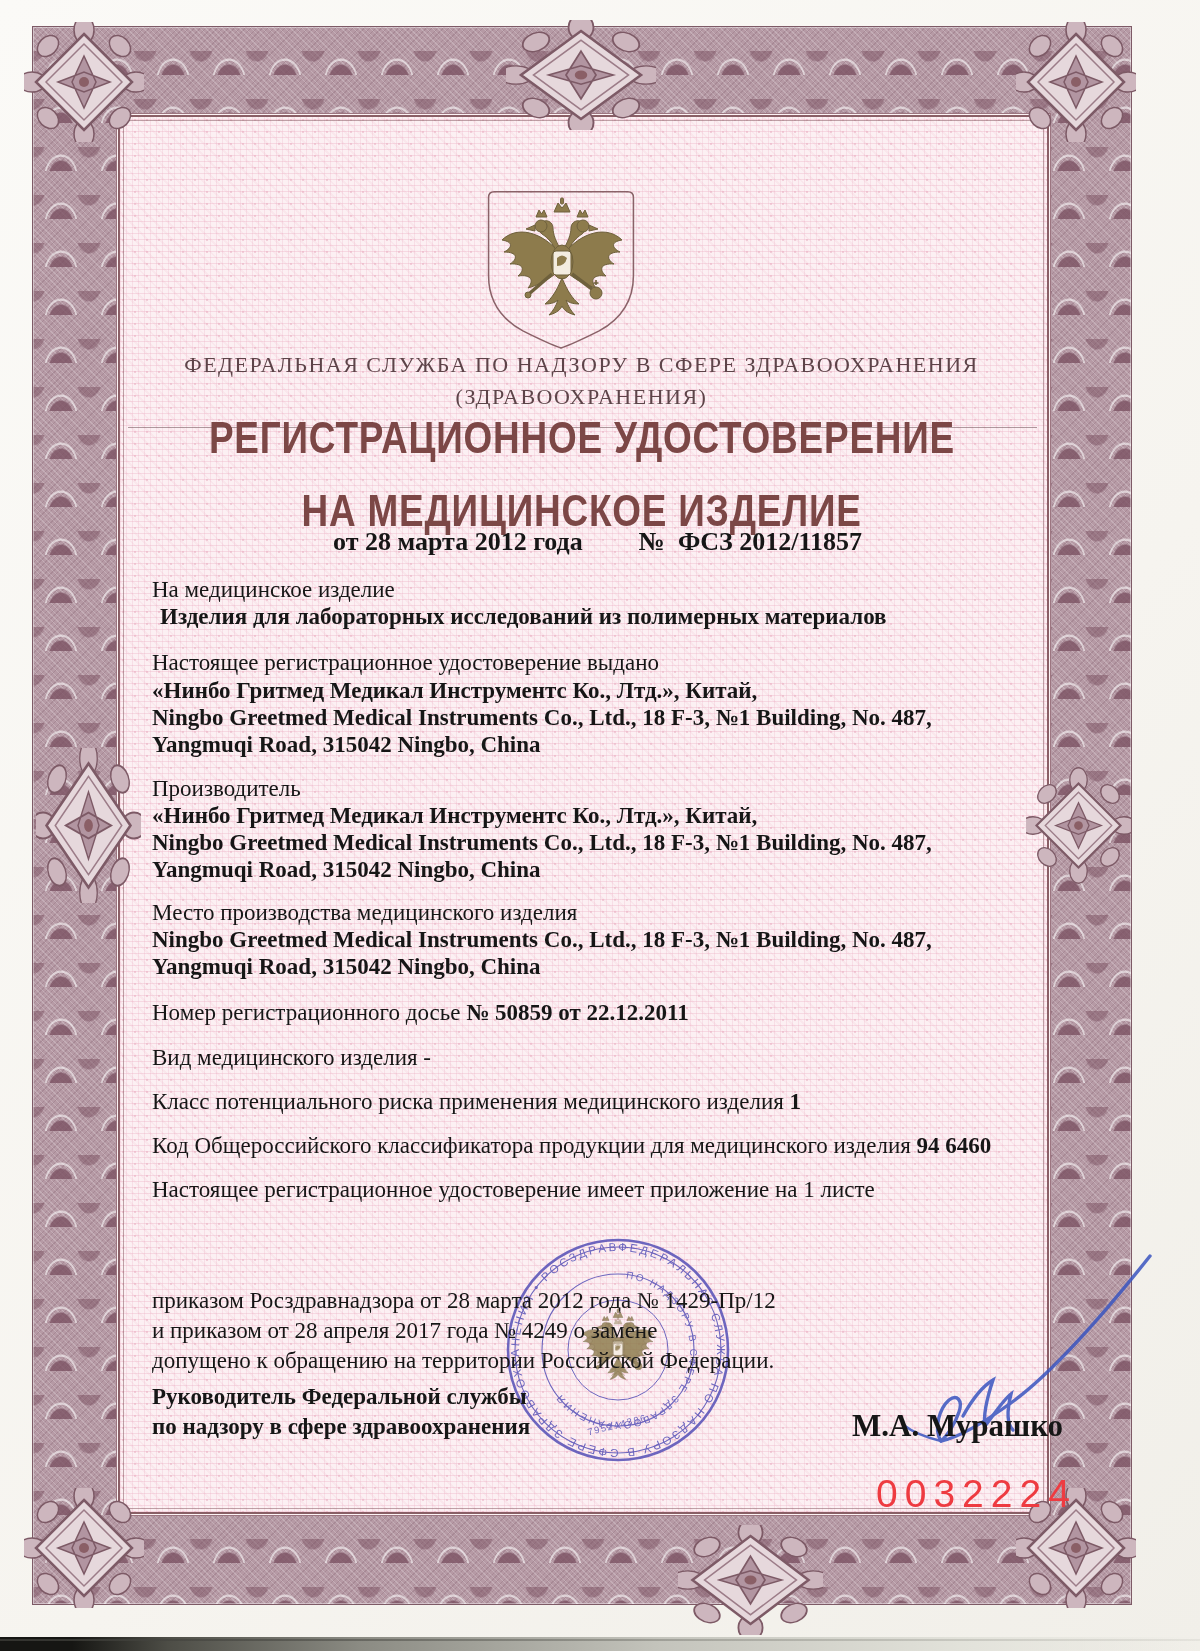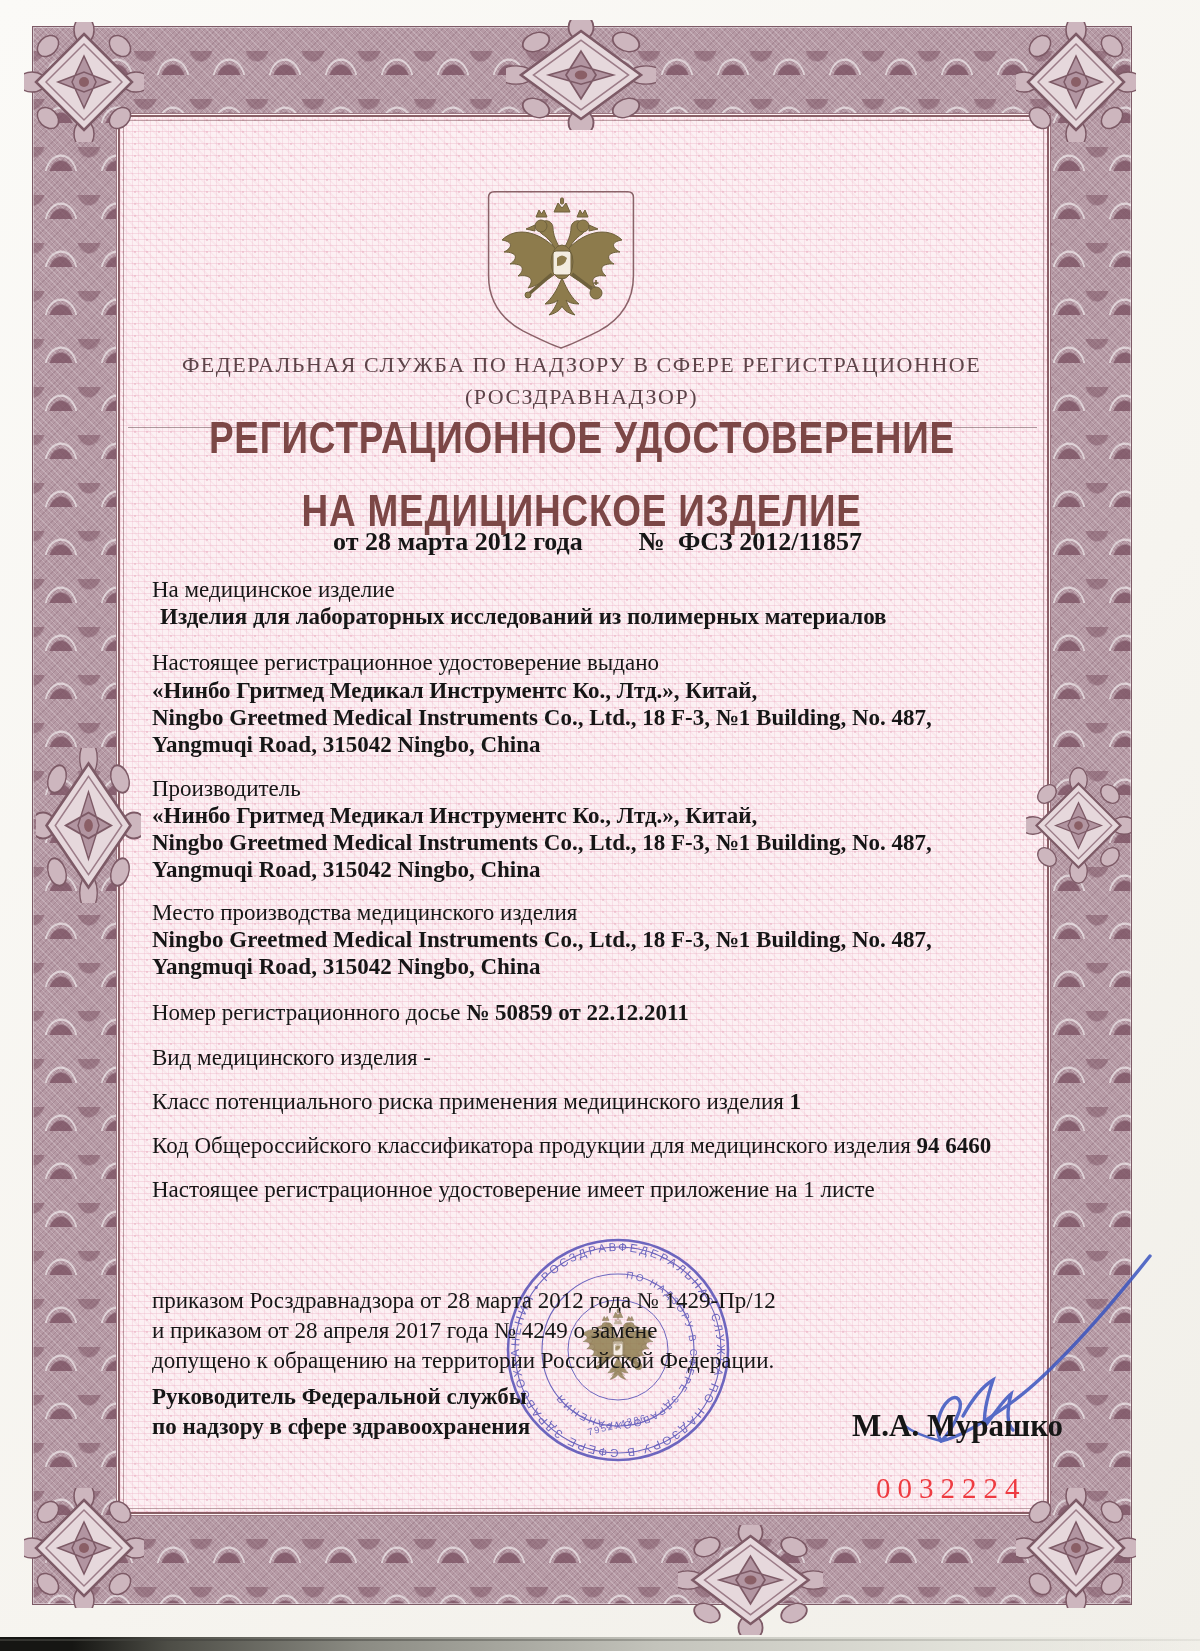--- a/index.html
+++ b/index.html
@@ -36,22 +36,22 @@
   
   .t{position:absolute;color:#161616;font-family:"Liberation Serif",serif;font-size:23px;white-space:nowrap;}
   .b{font-weight:700;}
   .centered{left:118px;width:927px;text-align:center;}
   .agency{color:#5d4449;font-size:22px;letter-spacing:1.5px;}
   .title{color:#7c4746;font-family:"Liberation Sans",sans-serif;font-weight:700;font-size:45px;letter-spacing:1px;}
   .title span{display:inline-block;transform:scaleX(.82);transform-origin:center;white-space:nowrap;}
   .rule{position:absolute;left:128px;top:427px;width:909px;height:1px;background:rgba(110,80,85,.55);}
   .dateline{font-weight:700;font-size:26px;}
   .gap{display:inline-block;width:56px;}
-  .serial{position:absolute;left:876px;top:1472px;color:#ee3b41;font-family:Liberation Serif, serif;
-          font-size:29px;letter-spacing:7px;}
+  .serial{position:absolute;left:876px;top:1472px;color:#ee3b41;font-family:Liberation Sans, sans-serif;
+          font-size:39px;letter-spacing:7px;}
   .scan-edge{position:absolute;left:0;right:0;bottom:0;height:14px;
      background:linear-gradient(to right,#161613 0 6%,#4d4d46 14%,#8b8b83 30%,#c4c4bc 55%,#e2e2da 80%,rgba(226,226,218,0) 100%);}
   .scan-edge::before{content:"";position:absolute;left:0;bottom:10px;width:100%;height:2px;background:linear-gradient(to right,rgba(60,60,55,.8),rgba(120,120,112,.4) 60%,rgba(160,160,150,.15));}
 </style>
 </head>
 <body>
 
 <div class="scan">
 
   <div class="cert-band"></div>
@@ -130,22 +130,22 @@
       <use href="#rosette"></use>
     </svg>
 
   <svg class="orn" style="left:482px;top:188px" width="158" height="162" viewBox="0 0 160 170">
     <path d="M10,4 H150 Q156,4 156,10 V92 Q156,130 120,150 Q92,164 80,168 Q68,164 40,150 Q4,130 4,92 V10 Q4,4 10,4 Z" fill="none" stroke="#8a6268" stroke-width="1.6"></path>
   </svg>
   <svg class="orn" style="left:492px;top:196px" width="140" height="140" viewBox="0 0 140 140">
       <use href="#eagle"></use>
     </svg>
 
-  <div class="t centered agency" style="top:352px">ФЕДЕРАЛЬНАЯ СЛУЖБА ПО НАДЗОРУ В СФЕРЕ РЕГИСТРАЦИОННОЕ</div>
-  <div class="t centered agency" style="top:384px">(РОСЗДРАВНАДЗОР)</div>
+  <div class="t centered agency" style="top:352px">ФЕДЕРАЛЬНАЯ СЛУЖБА ПО НАДЗОРУ В СФЕРЕ ЗДРАВООХРАНЕНИЯ</div>
+  <div class="t centered agency" style="top:384px">(ЗДРАВООХРАНЕНИЯ)</div>
   <div class="rule"></div>
   <div class="t centered title" style="top:412px"><span>РЕГИСТРАЦИОННОЕ УДОСТОВЕРЕНИЕ</span></div>
   <div class="t centered title" style="top:485px"><span>НА МЕДИЦИНСКОЕ ИЗДЕЛИЕ</span></div>
   <div class="t centered dateline" style="top:527px;padding-left:16px">
     <span>от 28 марта 2012 года</span><span class="gap"></span><span>№</span>&nbsp;&nbsp;<span>ФСЗ 2012/11857</span>
   </div>
 
   <div class="t" style="left:152px;top:577px">На медицинское изделие</div>
   <div class="t b" style="left:160px;top:604px">Изделия для лабораторных исследований из полимерных материалов</div>
 

